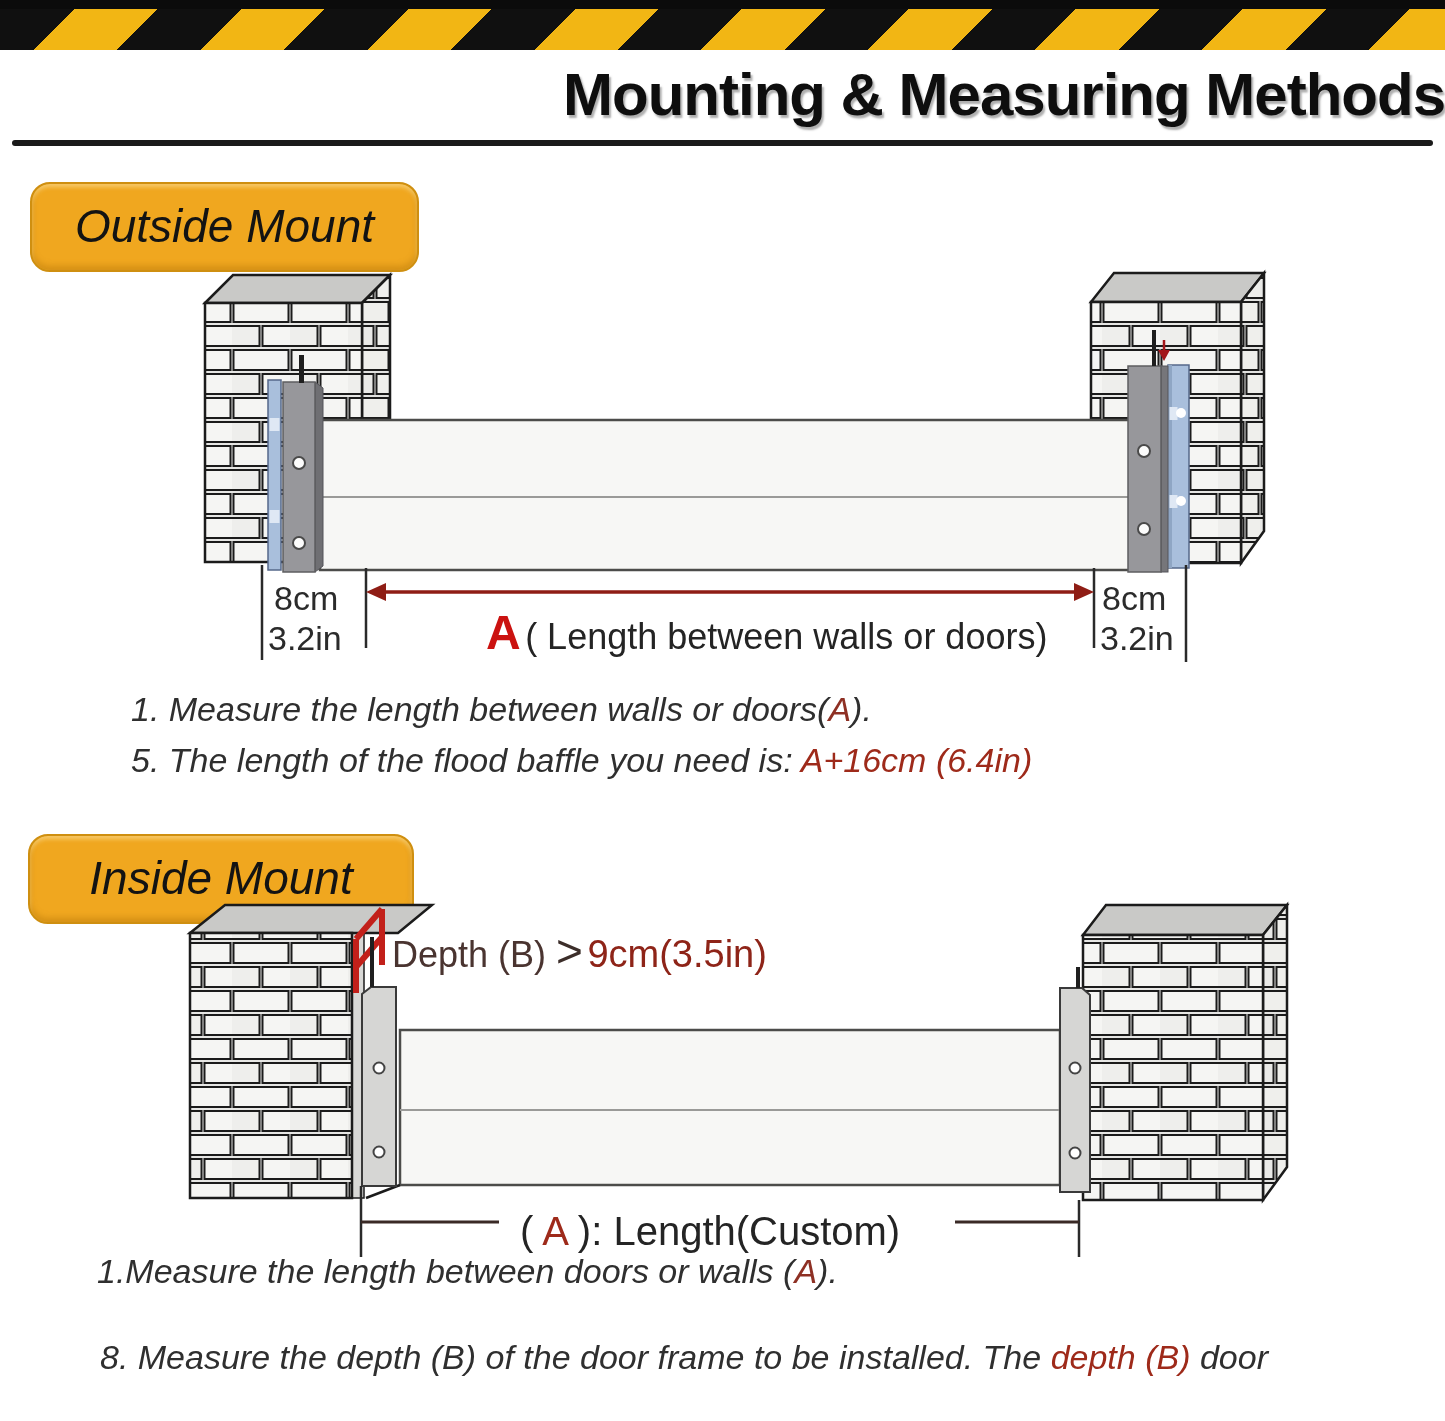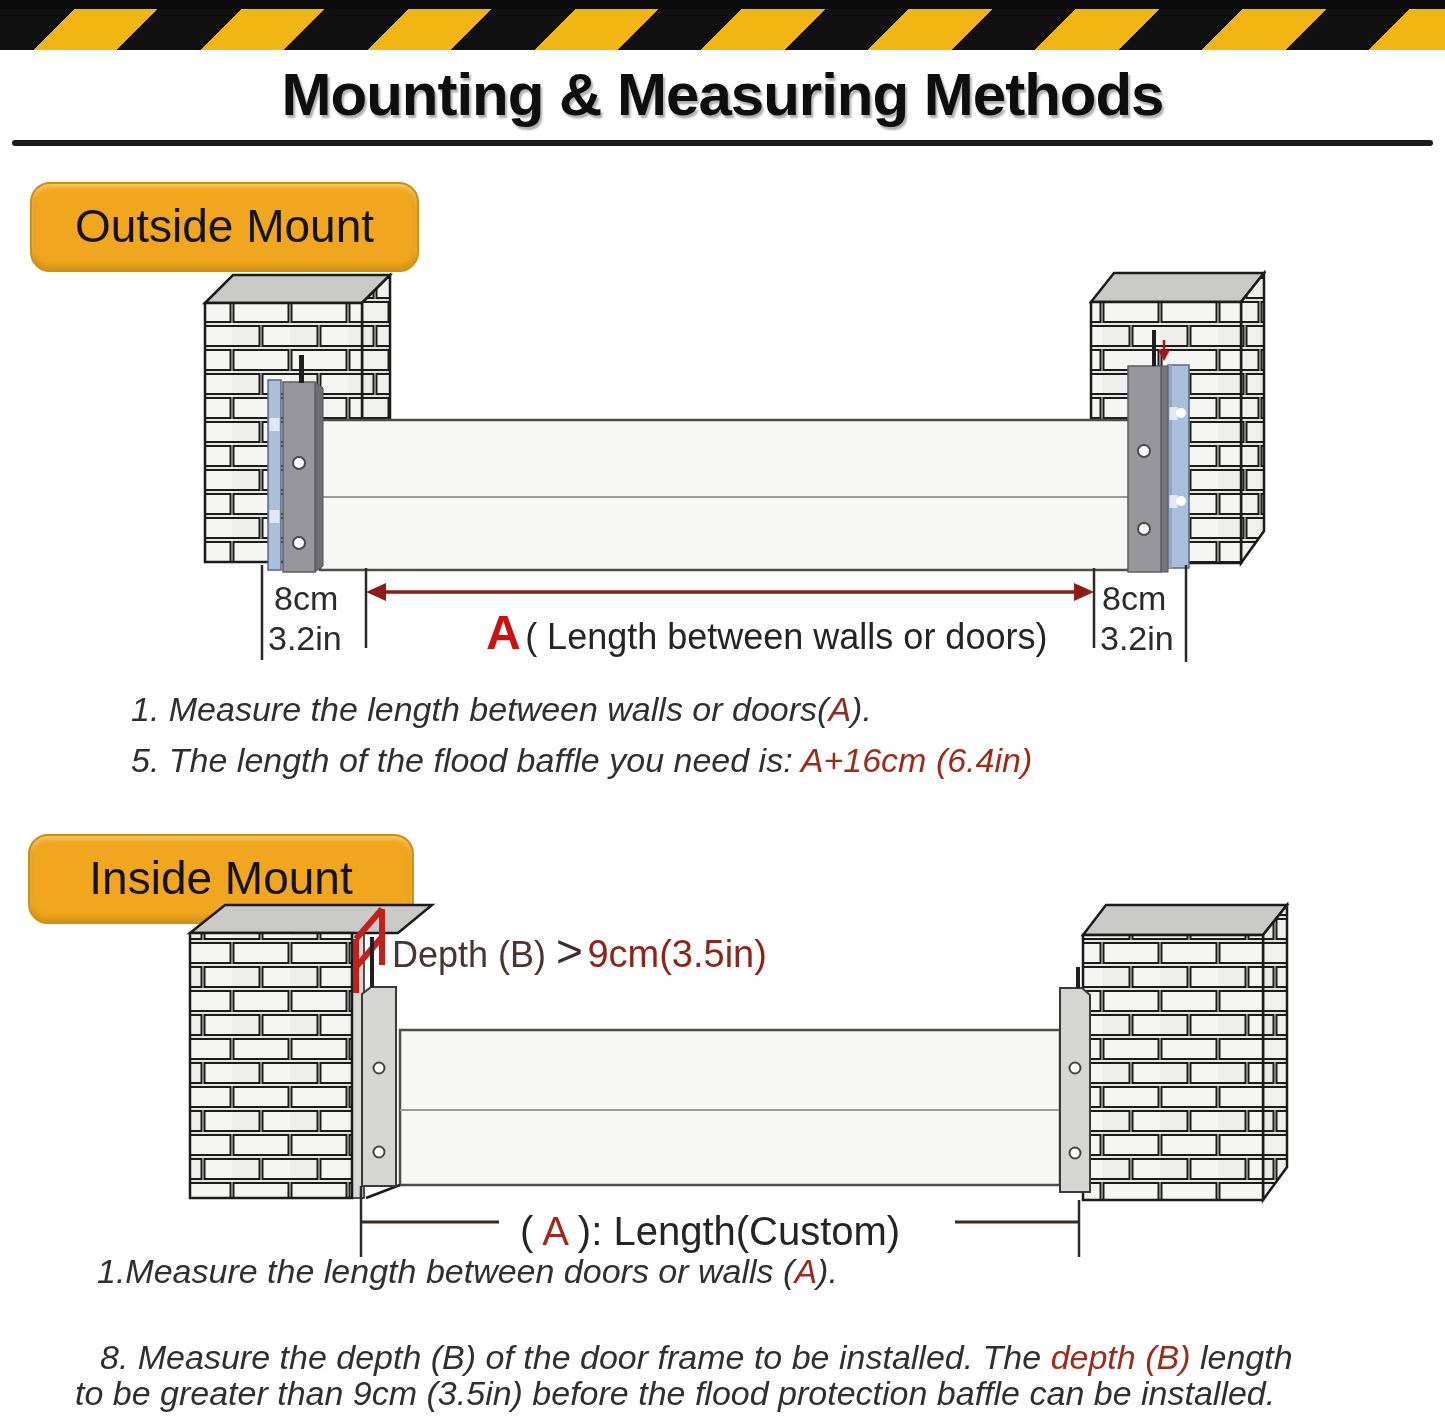--- a/index.html
+++ b/index.html
@@ -8,31 +8,32 @@
     font-family:"Liberation Sans","DejaVu Sans",sans-serif;color:#2b2b2b;
   }
   
   .hazard{
     position:absolute;top:0;left:0;width:1445px;height:50px;
     background:repeating-linear-gradient(135deg,#101010 0 59px,#f2b614 59px 118px);
   }
   .hazard-topbar{position:absolute;top:0;left:0;width:1445px;height:9px;background:#0b0b0b;}
   
   .title{
-    position:absolute;top:60px;left:0;width:1445px;text-align:center;
+    position:absolute;top:60px;left:0;width:1445px;text-align:right;
     font-size:60px;font-weight:bold;letter-spacing:-1px;color:#0e0e0e;
     text-shadow:2px 3px 2px rgba(110,110,110,0.55);
     white-space:nowrap;
   }
   .rule{position:absolute;top:140px;left:12px;width:1421px;height:6px;background:#1a1a1a;border-radius:3px;}
   
   .badge{
     position:absolute;background:#f0a71f;border:2px solid #cf8f10;border-radius:20px;
     color:#131313;text-align:center;font-size:46px;
     box-shadow:inset 0 -4px 6px rgba(160,100,0,0.35), inset 0 3px 4px rgba(255,230,160,0.6);
+    font-style:italic;
   }
   .badge-outside{left:30px;top:182px;width:385px;height:86px;line-height:84px;}
   .badge-inside{left:28px;top:810px;width:382px;height:86px;line-height:84px;margin-top:24px;}
   .diagram{position:absolute;left:0;}
   
   .step{position:absolute;font-size:34px;color:#2f2f2f;white-space:nowrap;font-style:italic;}
   .em-red{color:#9e2a1a;text-align:center;}
   .em-darkred{color:#8e3024;}
   svg text{font-family:"Liberation Sans","DejaVu Sans",sans-serif;}
 </style>
@@ -217,19 +218,16 @@
       <tspan fill="#242424">(</tspan>
       <tspan fill="#9e2a1a">A</tspan>
       <tspan fill="#242424">): Length(Custom)</tspan>
     </text>
   </svg>
 
   <div class="step" style="left:97px;top:1252px">
     <span>1.Measure the length between doors or walls (</span><span class="em-darkred">A</span><span>).</span>
   </div>
   <div class="step" style="left:100px;top:1338px">
-    <span>8. Measure the depth (B) of the door frame to be installed. The </span><span class="em-red">depth (B)</span><span> length</span>
-  </div>
-  <div class="step" style="left:75px;top:1374px">
-    <span>to be greater than 9cm (3.5in) before the flood protection baffle can be installed.</span>
+    <span>8. Measure the depth (B) of the door frame to be installed. The </span><span class="em-red">depth (B)</span><span> door</span>
   </div>
 
 </div>
 
 </body></html>

